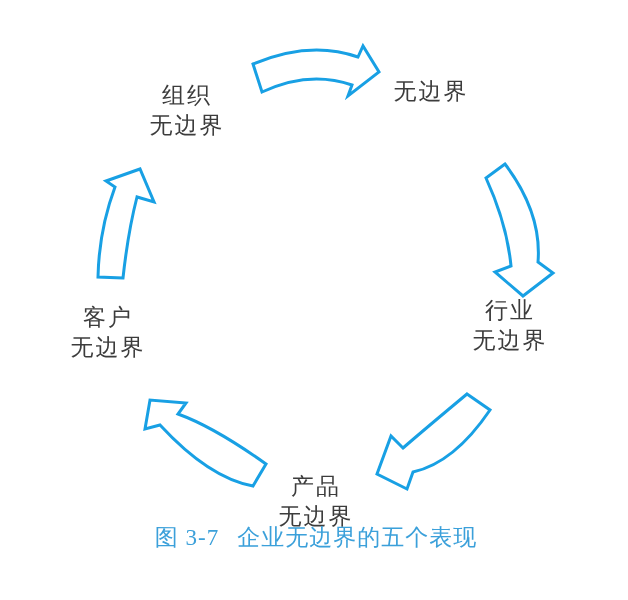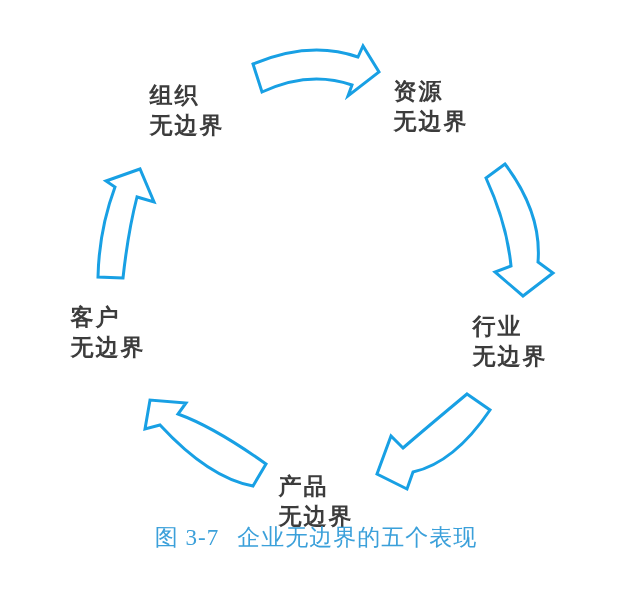--- a/index.html
+++ b/index.html
@@ -25,26 +25,26 @@
   }
   .arrow-layer path {
     fill: #ffffff;
     stroke: var(--arrow-color);
     stroke-width: 3;
     stroke-linejoin: miter;
   }
   .node {
     position: absolute;
     transform: translateX(-50%);
+    text-align: center;
     color: var(--label-color);
     font-size: 23px;
     line-height: 30px;
     letter-spacing: 2px;
     white-space: nowrap;
-    font-weight: bold;
   }
   .node .line { display: block; }
   .caption {
     position: absolute;
     left: 316px;
     top: 524px;
     transform: translateX(-50%);
     color: var(--caption-color);
     font-size: 23px;
     line-height: 28px;
@@ -66,25 +66,24 @@
     <path d="M 266,464 L 253,486 Q 209,478 160,425 L 145,429 L 150,400 L 186,403 L 178,414 Q 214,427 266,464 Z"></path>
     <path d="M 123,278 L 98,277 Q 99,230 115,187 L 106,181 L 140,169 L 154,202 L 137,197 Q 128,232 123,278 Z"></path>
   </svg>
 
   <div class="node" style="left:187px; top:81px;">
     <span class="line">组织</span>
     <span class="line">无边界</span>
   </div>
 
   <div class="node" style="left:431px; top:77px;">
-    <span class="line">资源</span>
     <span class="line">无边界</span>
   </div>
 
-  <div class="node" style="left:510px; top:312px;">
+  <div class="node" style="left:510px; top:296px;">
     <span class="line">行业</span>
     <span class="line">无边界</span>
   </div>
 
   <div class="node" style="left:316px; top:448px;margin-top:24px;">
     <span class="line">产品</span>
     <span class="line">无边界</span>
   </div>
 
   <div class="node" style="left:108px; top:303px;">

